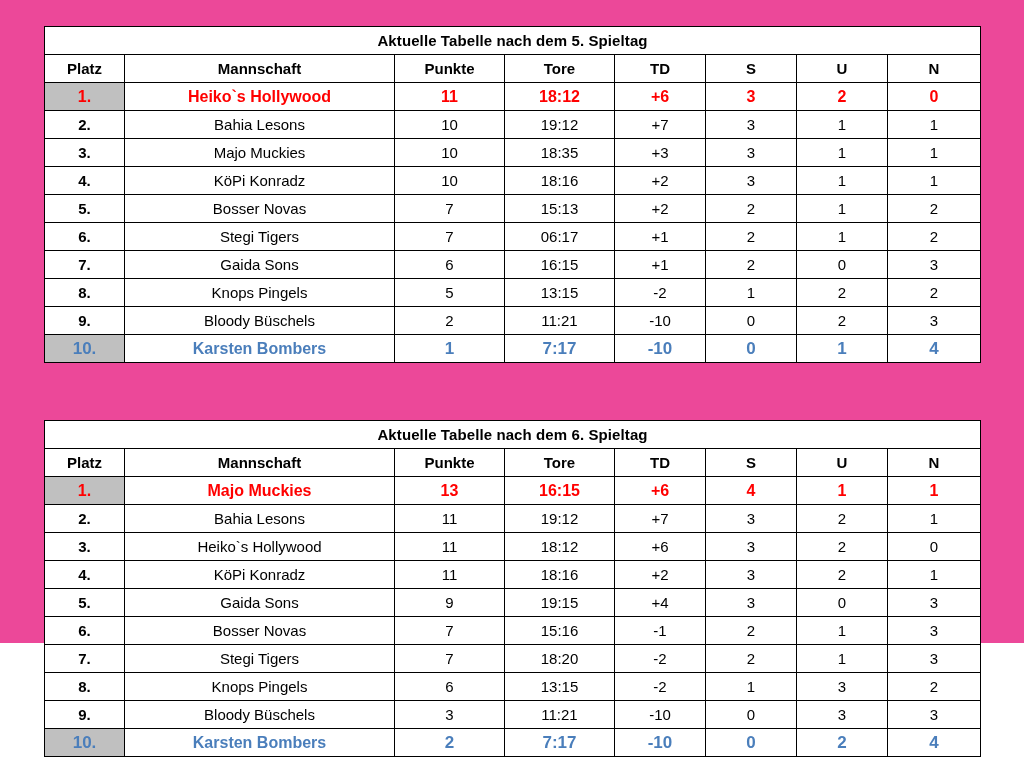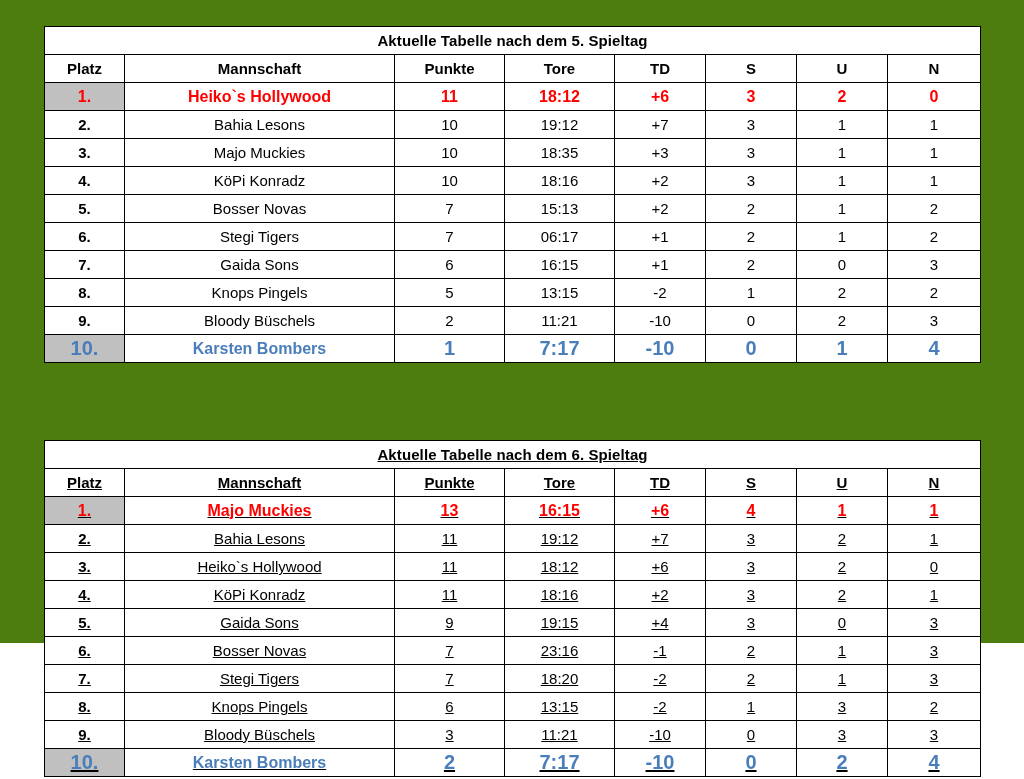--- a/index.html
+++ b/index.html
@@ -7,30 +7,30 @@
     padding: 0;
     background: #ffffff;
     width: 1024px;
     height: 779px;
     font-family: "Liberation Sans", sans-serif;
   }
   .page {
     width: 1024px;
     height: 643px;
     position: relative;
-    background: #4d7c0f;
+    background: #ec4899;
     box-sizing: border-box;
   }
   .table-block {
     position: absolute;
     left: 44px;
     width: 936px;
   }
   #block-0 { top: 26px; }
-  #block-1 { top: 440px; text-decoration: underline; }
+  #block-1 { top: 420px; }
 
   table.standings {
     border-collapse: collapse;
     width: 936px;
     table-layout: fixed;
   }
   table.standings td, table.standings th {
     border: 1px solid #000000;
     padding: 0;
     height: 27px;
@@ -68,21 +68,21 @@
     color: #ff0000;
     font-weight: bold;
     font-size: 16px;
   }
   tr.row-first td.rank-cell {
     background: #c0c0c0;
   }
   tr.row-last td {
     color: #4a7ebb;
     font-weight: bold;
-    font-size: 20px;
+    font-size: 17px;
   }
   tr.row-last td.rank-cell {
     background: #c0c0c0;
   }
   td.rank-cell {
     font-weight: bold;
   }
   td.team-cell {
     font-size: 15px;
   }
@@ -301,21 +301,21 @@
           <td>19:15</td>
           <td>+4</td>
           <td>3</td>
           <td>0</td>
           <td>3</td>
         </tr>
         <tr>
           <td class="rank-cell">6.</td>
           <td class="team-cell">Bosser Novas</td>
           <td>7</td>
-          <td>23:16</td>
+          <td>15:16</td>
           <td>-1</td>
           <td>2</td>
           <td>1</td>
           <td>3</td>
         </tr>
         <tr>
           <td class="rank-cell">7.</td>
           <td class="team-cell">Stegi Tigers</td>
           <td>7</td>
           <td>18:20</td>

